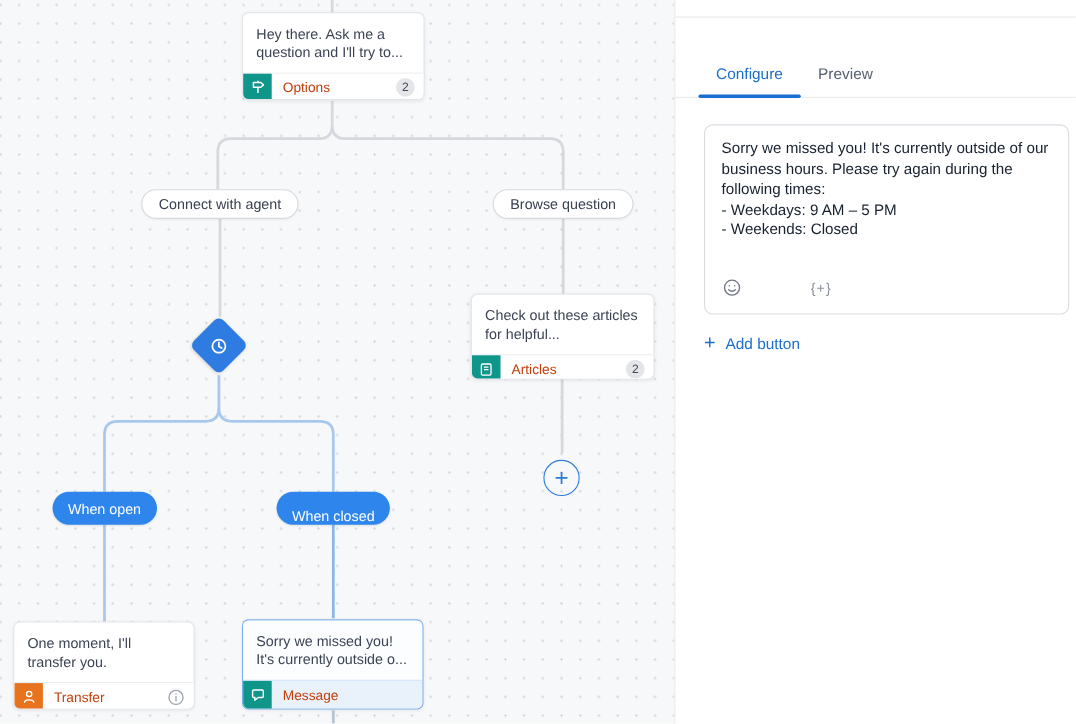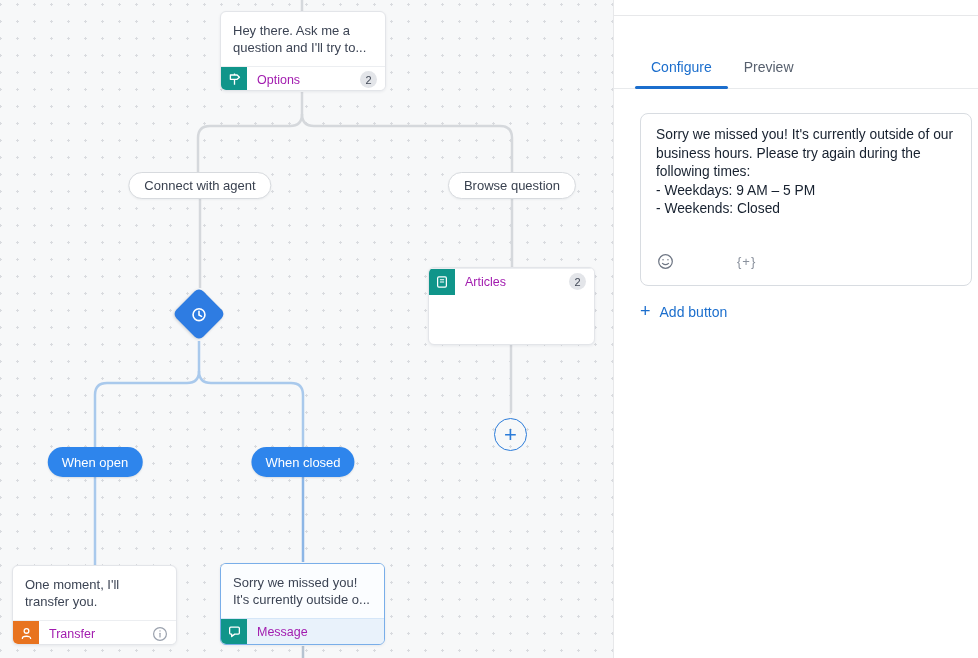--- a/index.html
+++ b/index.html
@@ -17,21 +17,21 @@
 
   .node-card {
     position:absolute; background:#fff; border:1px solid #e3e5e9; border-radius:6px;
     box-shadow:0 1px 3px rgba(20,30,50,.07); overflow:hidden; display:flex; flex-direction:column;
   }
   .node-body { flex:1; padding:10px 12px; font-size:13px; line-height:17px; color:#3c4454; }
   .node-footer { height:26px; display:flex; align-items:center; border-top:1px solid #eceef1; background:#fff; }
   .node-icon { width:26px; height:26px; flex:0 0 26px; display:flex; align-items:center; justify-content:center; }
   .icon-teal { background:#10958a; }
   .icon-orange { background:#e8731f; }
-  .node-type { margin-left:10px; font-size:12.5px; color:#a21caf; }
+  .node-type { margin-left:10px; font-size:12.5px; color:#c2410c; }
   .node-badge {
     margin-left:auto; margin-right:8px; width:17px; height:17px; border-radius:50%;
     background:#e3e5e9; color:#414856; font-size:11px; display:flex; align-items:center; justify-content:center;
   }
   .info-ic { margin-left:auto; margin-right:8px; display:flex; }
 
   .card-options  { left:220px; top:11px;  width:166px; height:80px; }
   .card-articles { left:428px; top:267px; width:167px; height:78px; }
   .card-transfer { left:12px;  top:565px; width:165px; height:80px; }
   .card-message  { left:220px; top:563px; width:165px; height:82px;
@@ -46,21 +46,21 @@
   }
   .pill-connect { left:200px; top:172px;align-items:center; }
   .pill-browse  { left:512px; top:172px; }
 
   .pill-branch {
     position:absolute; transform:translateX(-50%); height:30px; padding:0 14px;
     background:#2e85ec; border-radius:15px; display:inline-flex; align-items:center;
     font-size:13px; color:#fff; white-space:nowrap; box-shadow:0 1px 2px rgba(20,30,50,.12);
   }
   .pill-open   { left:95px;  top:447px; }
-  .pill-closed { left:303px; top:447px; }
+  .pill-closed { left:303px; top:447px;align-items:flex-end; }
 
   .diamond {
     position:absolute; left:180px; top:295px; width:38px; height:38px;
     background:#2e7ce2; border-radius:6px; transform:rotate(45deg);
     box-shadow:0 1px 3px rgba(20,30,50,.2); display:flex; align-items:center; justify-content:center;
   }
   .diamond svg { transform:rotate(-45deg); }
 
   .add-node-btn {
     position:absolute; left:494px; top:418px; width:33px; height:33px; border-radius:50%;
@@ -141,20 +141,21 @@
     </div>
 
     <div class="diamond">
       <svg width="17" height="17" viewBox="0 0 16 16" fill="none" stroke="#fff" stroke-width="1.5" stroke-linecap="round">
         <circle cx="8" cy="8" r="5.6"></circle>
         <path d="M8 4.8 L8 8.3 L10.4 9.6"></path>
       </svg>
     </div>
 
     <div class="node-card card-articles">
+      <div class="node-body">Check out these articles for helpful...</div>
       <div class="node-footer">
         <span class="node-icon icon-teal">
           <svg width="14" height="14" viewBox="0 0 16 16" fill="none" stroke="#fff" stroke-width="1.4" stroke-linejoin="round">
             <rect x="3" y="2.2" width="10" height="11.6" rx="1.4"></rect>
             <path d="M5.6 5.4 H10.4" stroke-width="1.2"></path>
             <path d="M5.6 8 H10.4" stroke-width="1.2"></path>
           </svg>
         </span>
         <span class="node-type">Articles</span>
         <span class="node-badge">2</span>

